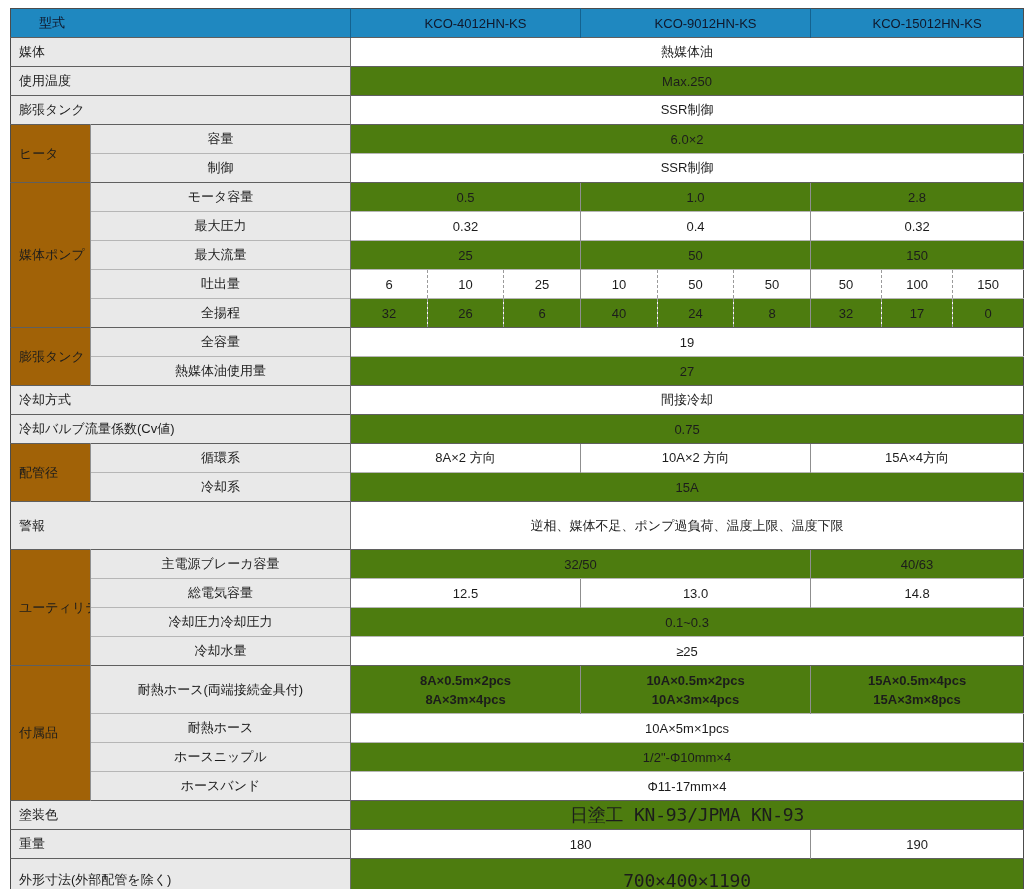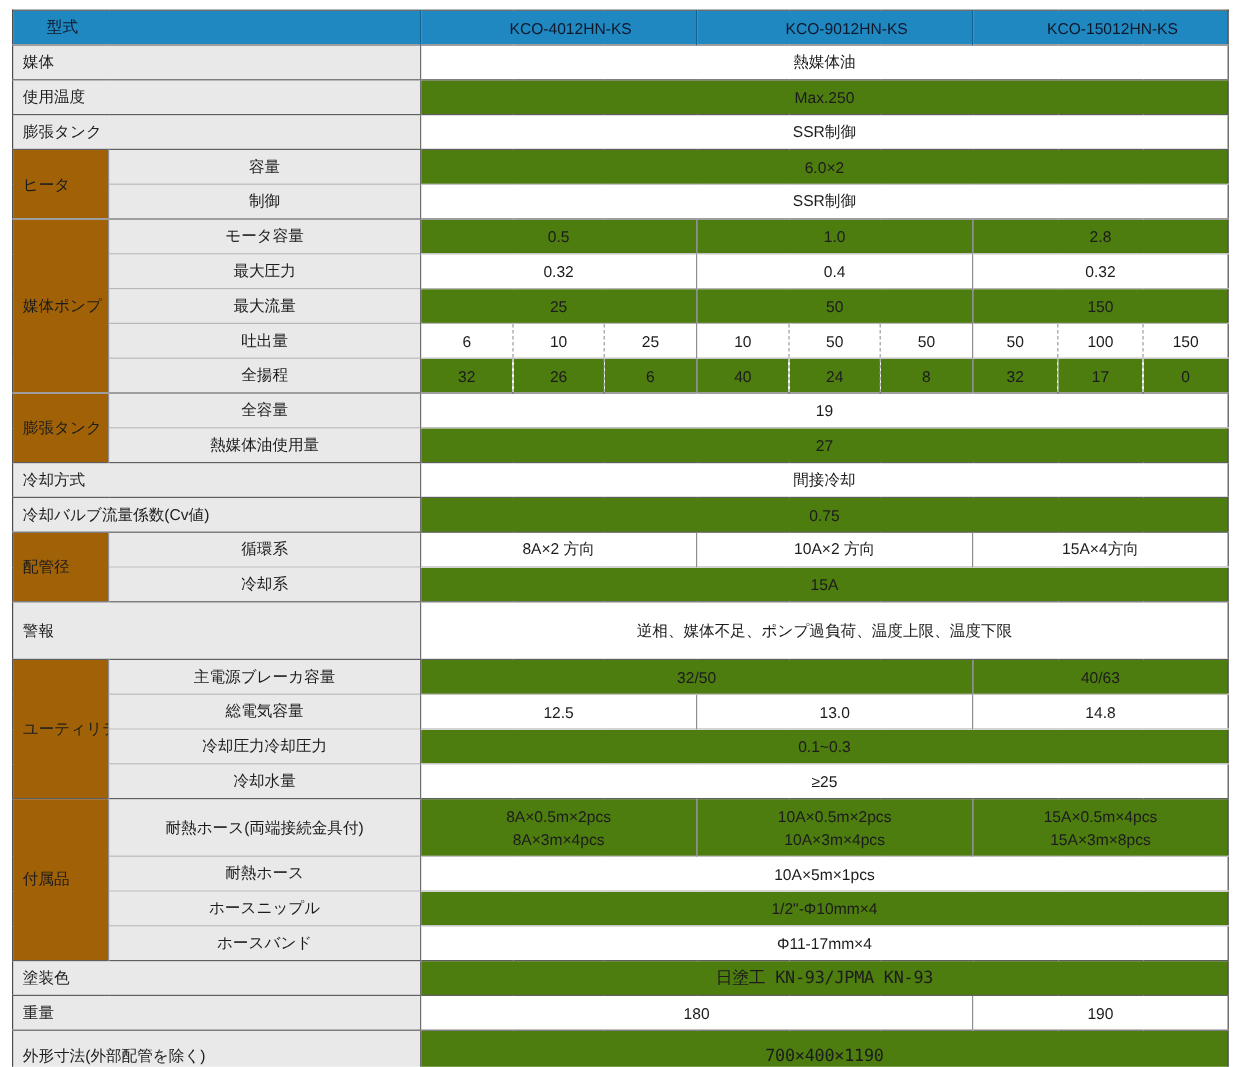--- a/index.html
+++ b/index.html
@@ -43,24 +43,24 @@
 
   .val { text-align:center; }
   .g   { background:#4d7c0f; }
   .w   { background:#ffffff; }
   .ms  { border-left:1px solid #8f8f8f; }
   .ds  { border-left:1px dashed #9b9b9b; }
 
   tr.h48 { height:48px; }
   tr.h43 { height:43px; }
 
-  .two { line-height:19px; padding-top:2px; padding-bottom:2px; }
+  .two { line-height:19px; padding-top:2px; padding-bottom:2px;font-weight:bold; }
   .mono {
     font-family:"DejaVu Sans Mono","Liberation Mono",monospace;
-    font-size:14px;
+    font-size:18px;
     letter-spacing:-0.2px;
   }
 </style>
 </head>
 <body>
 
 <div class="wrap">
 <table class="spec">
   <colgroup>
     <col style="width:80px">

